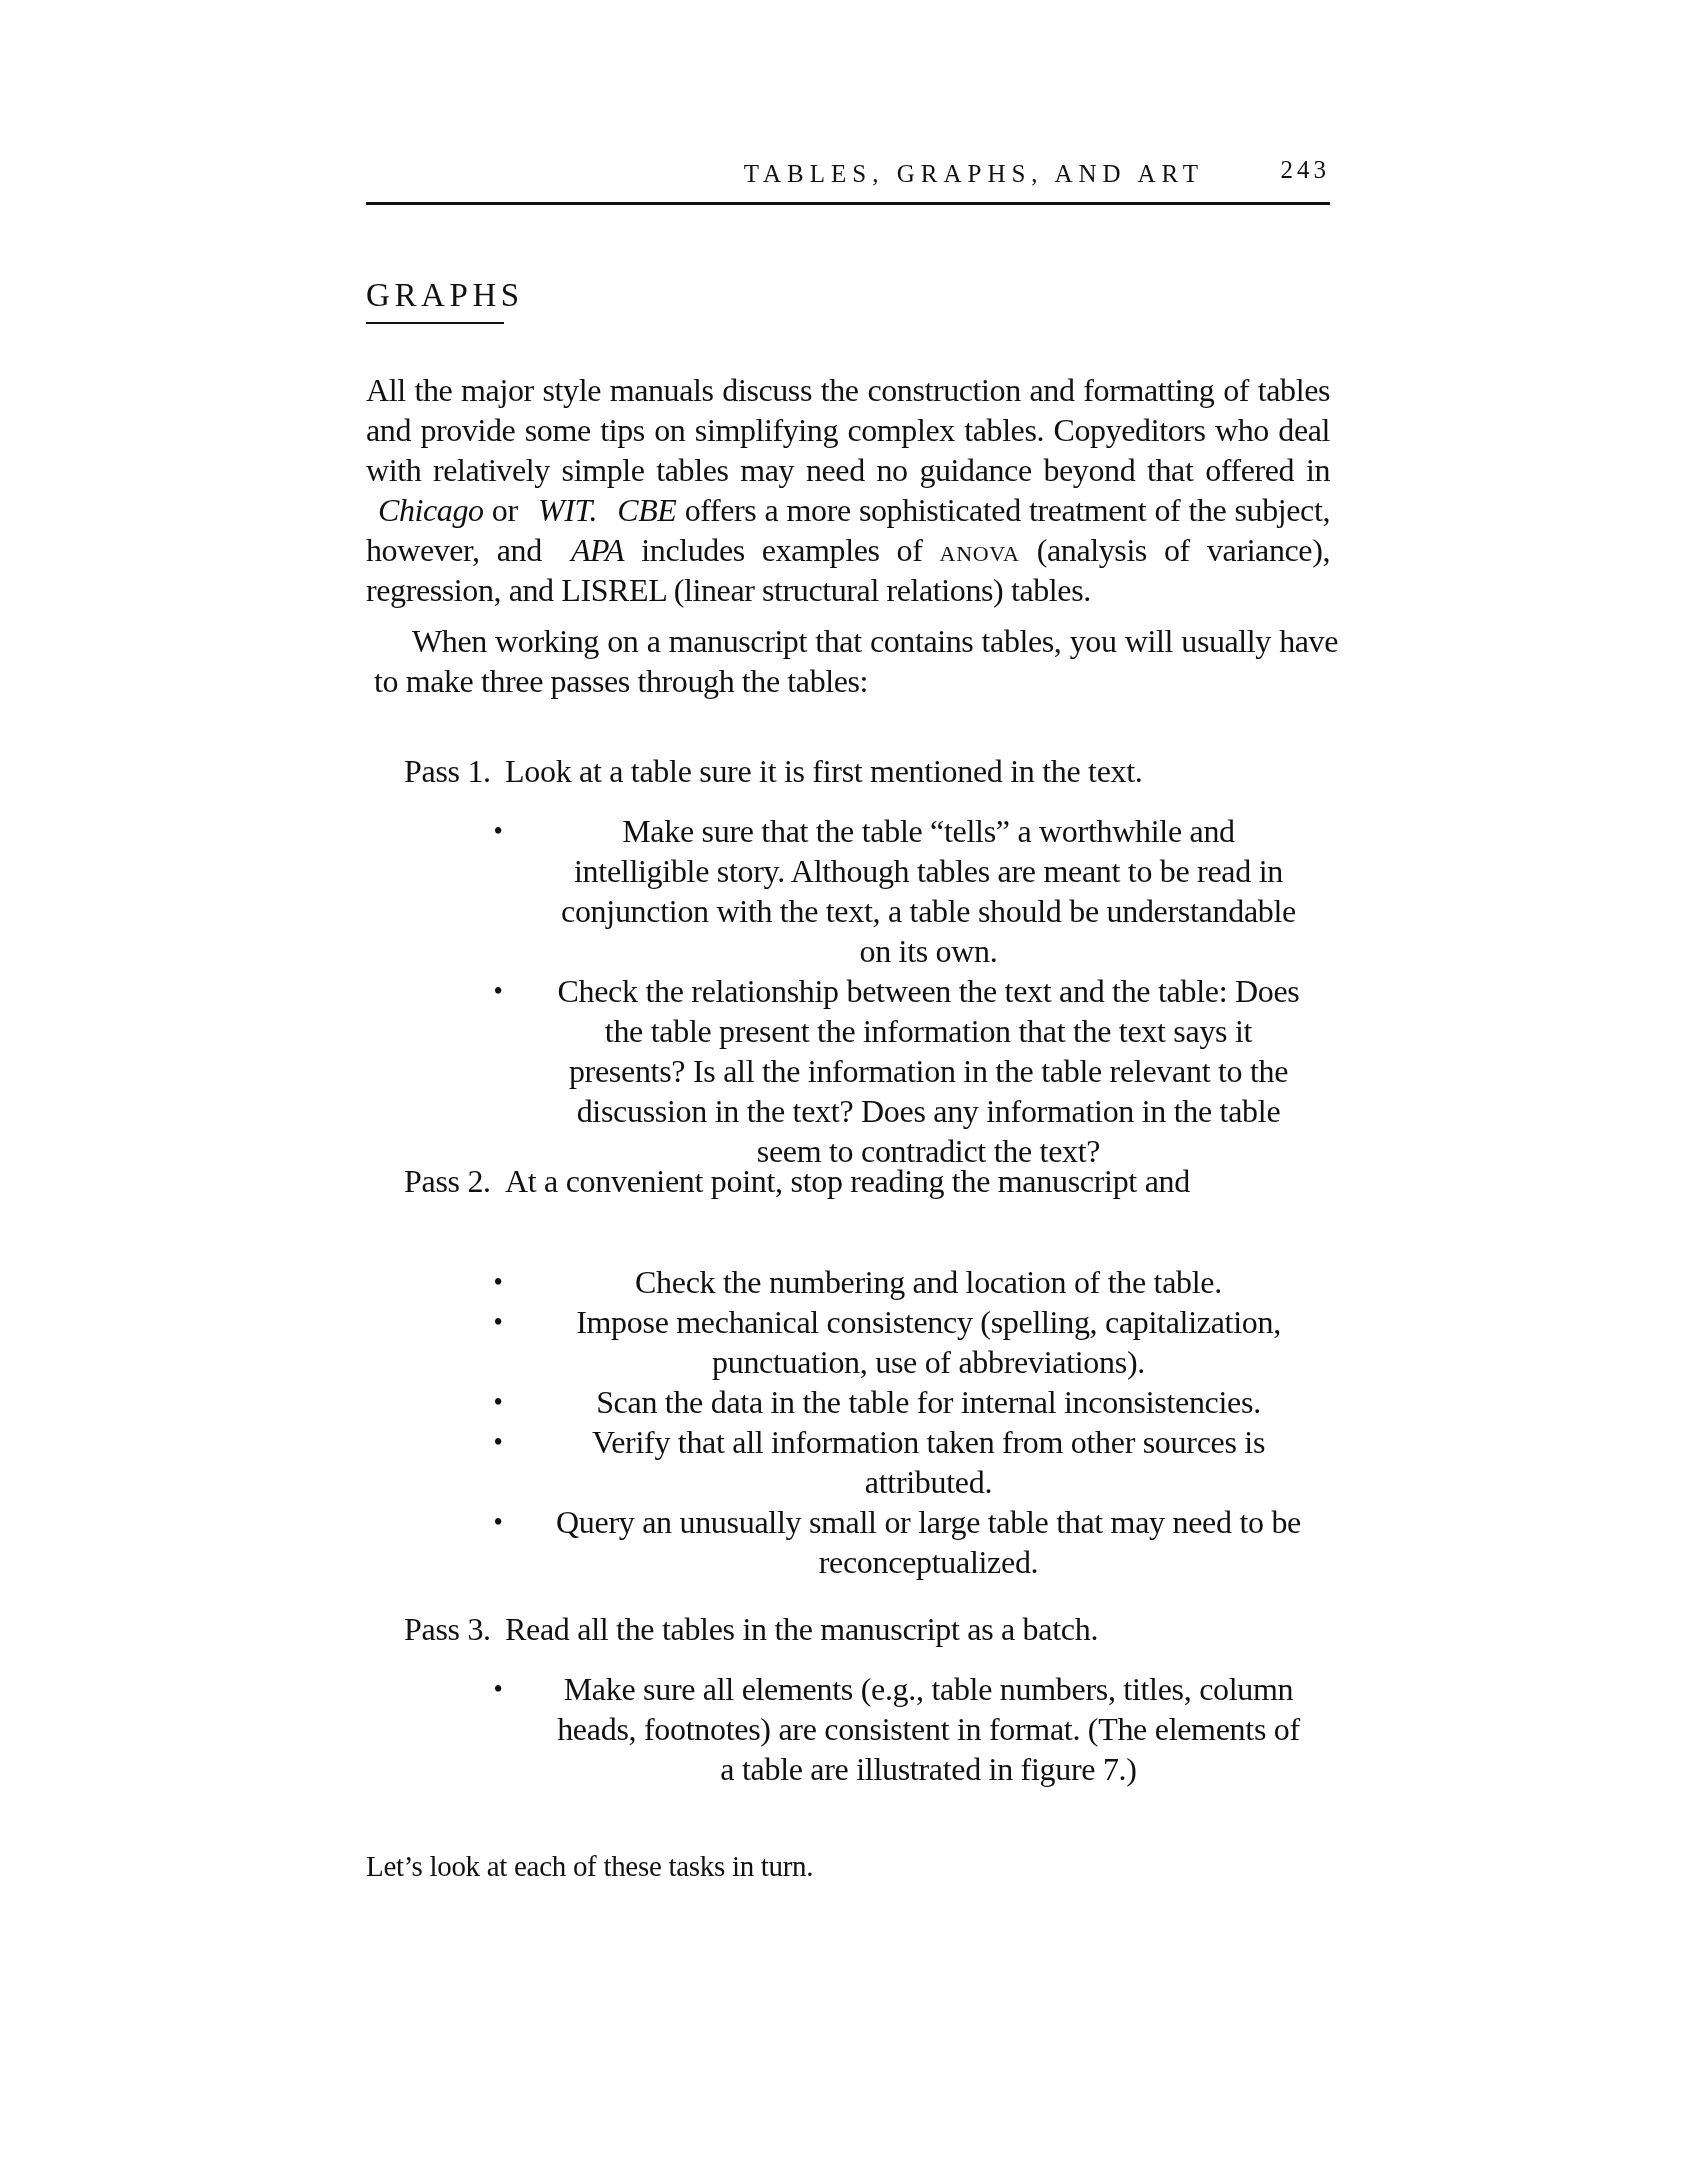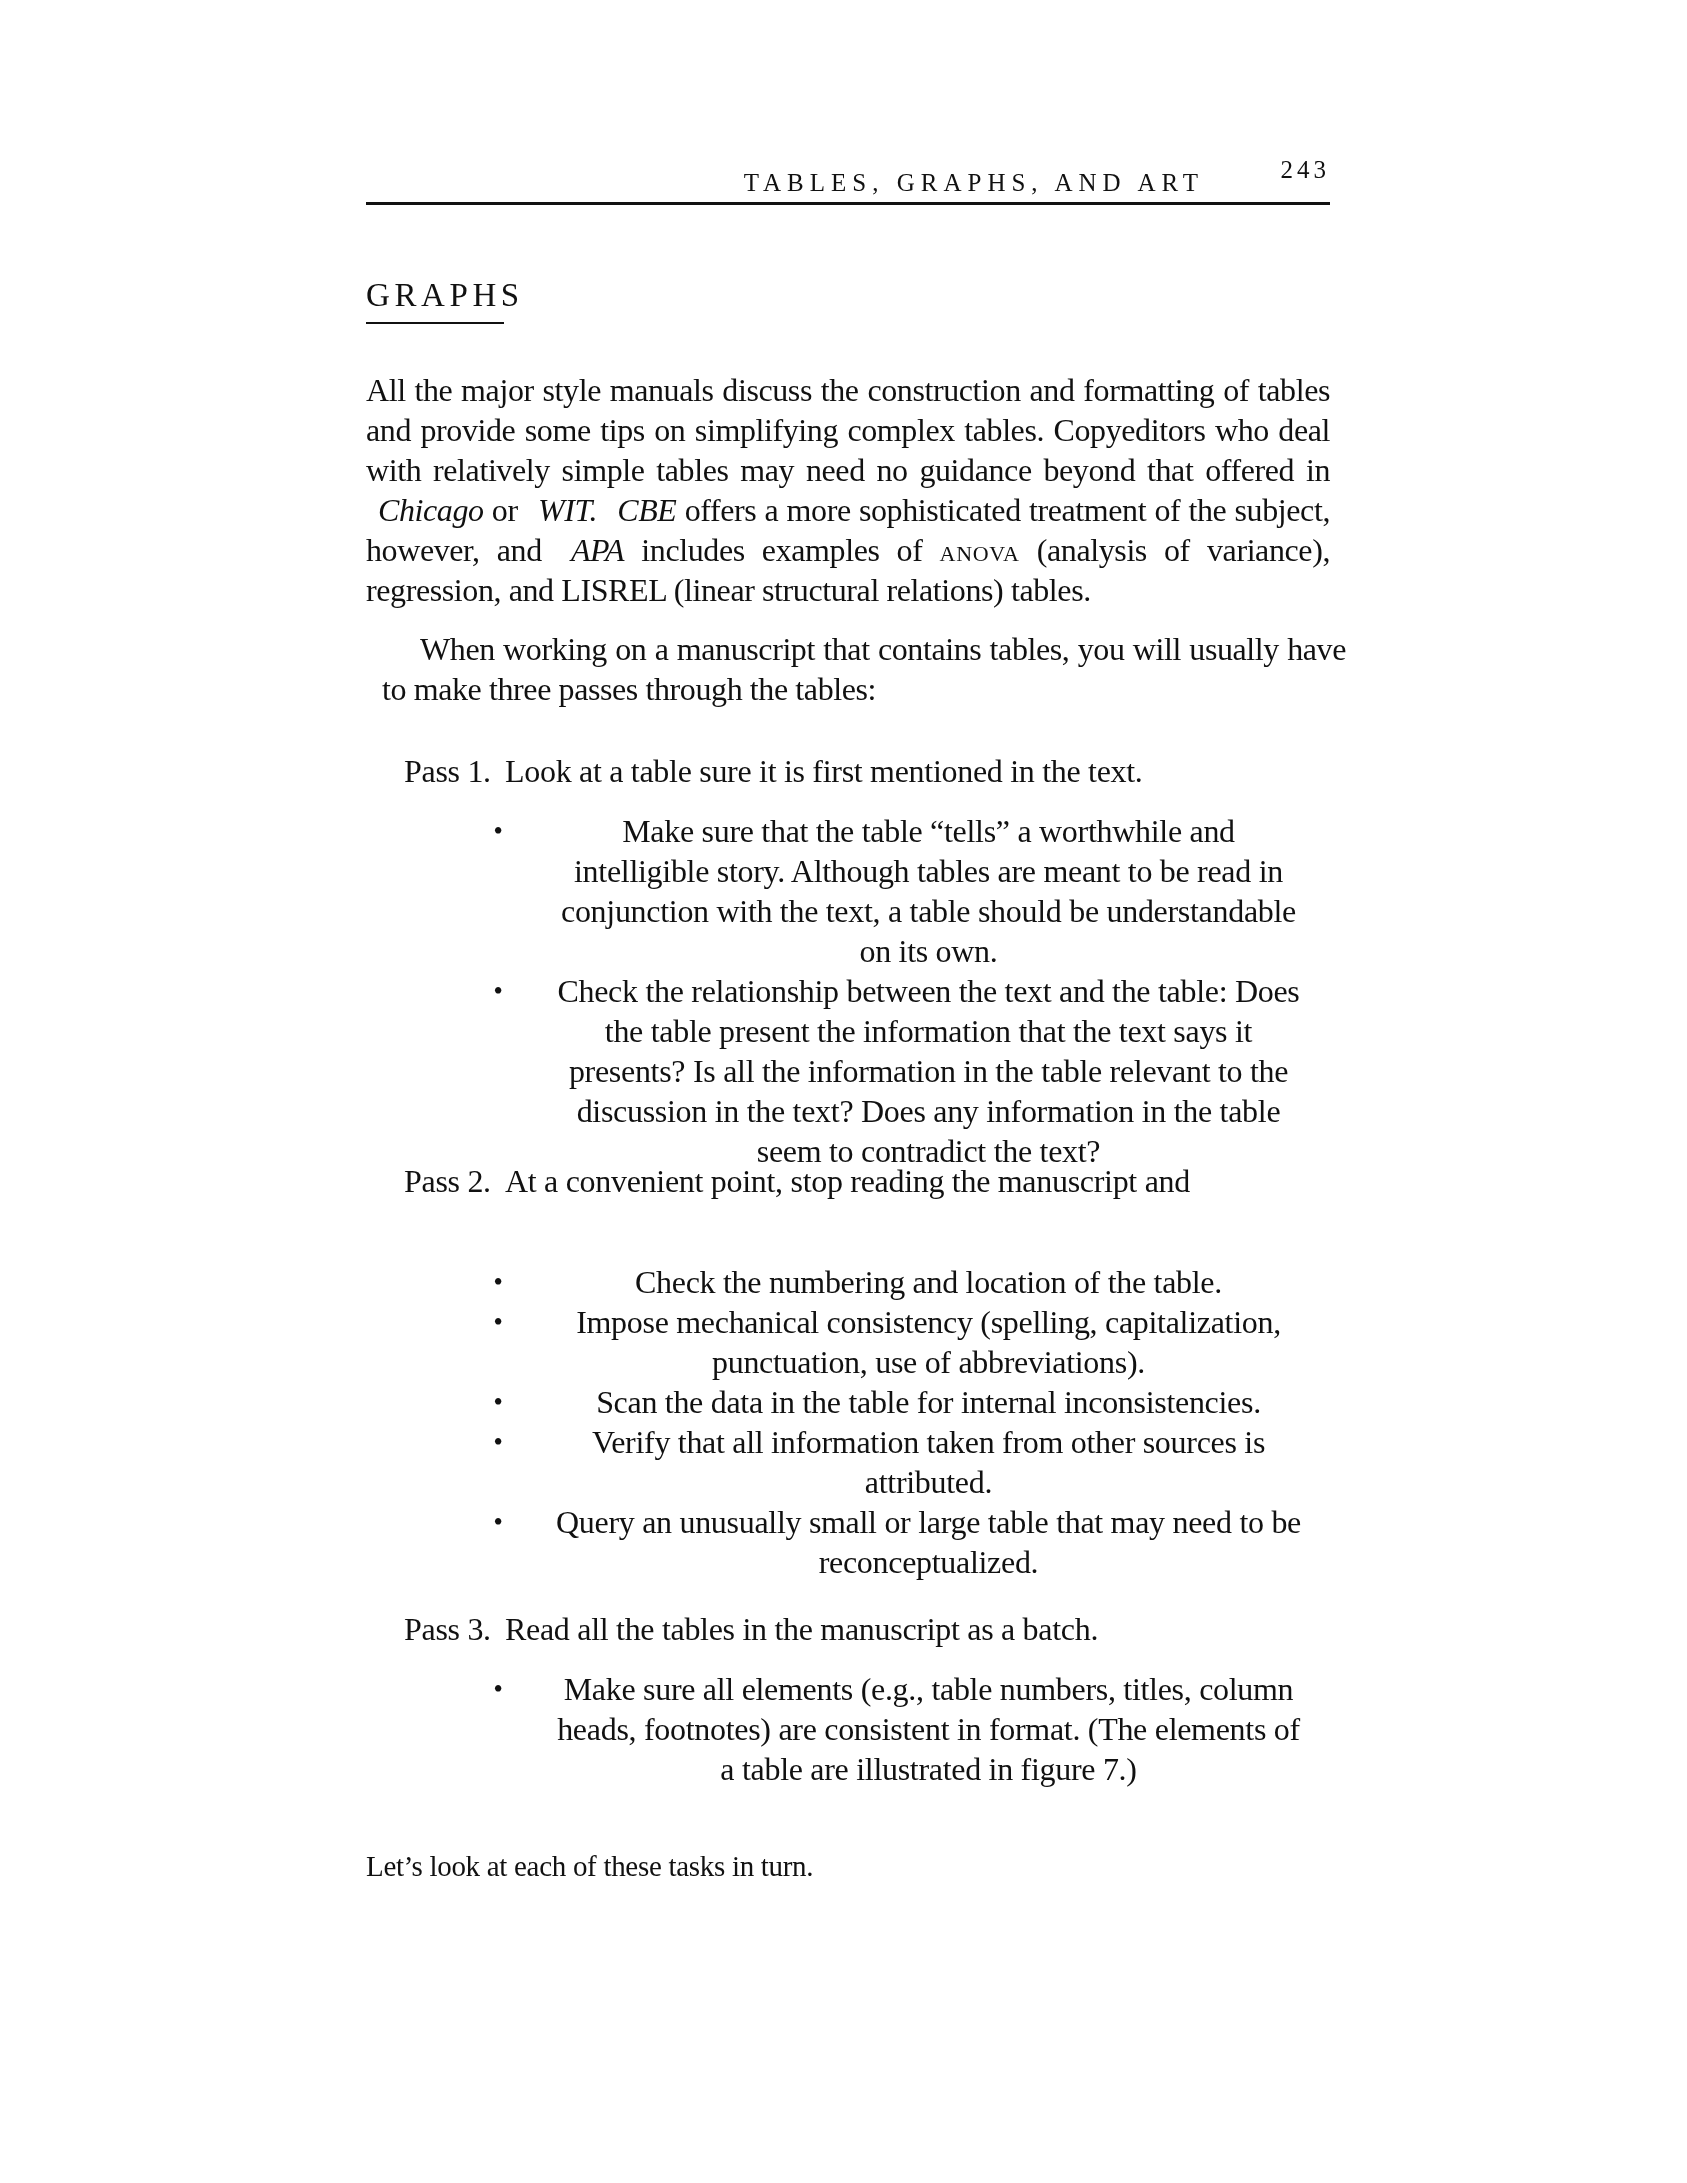--- a/index.html
+++ b/index.html
@@ -2,21 +2,21 @@
 <html style="font-size:10.6px"><head>
 <meta charset="utf-8">
 <style>
   html, body { margin: 0; padding: 0; background: #ffffff; }
   body { width: 1687px; height: 2183px; position: relative; overflow: hidden;
          font-family: "Liberation Serif", "DejaVu Serif", serif; color: #111; }
   .page { position: absolute; left: 366px; top: 0; width: 964px; }
 
   .running-head { position: absolute; top: 156px; left: 0; width: 964px; height: 40px;
                   font-size: 25px; letter-spacing: 6px; }
-  .running-head .title { position: absolute; right: 126px; top: 13px; }
+  .running-head .title { position: absolute; right: 126px; top: 4px; }
   .running-head .folio { position: absolute; right: 0; top: 0; letter-spacing: 4px; }
   .head-rule { position: absolute; top: 202px; left: 0; width: 964px; height: 2.6px; background: #111; }
 
   .section-title { position: absolute; top: 277px; left: 0; font-size: 33px; letter-spacing: 4.6px; }
   .section-rule { position: absolute; top: 322px; left: 0; width: 138px; height: 2px; background: #111; }
 
   .body-text { position: absolute; left: 0; width: 964px; font-size: 32px; line-height: 40px;
                text-align: justify; }
   .para1 { top: 370px; letter-spacing: -0.4px; }
   .para2 { top: 613px; text-indent: 38px; letter-spacing: -0.4px; }
@@ -44,21 +44,21 @@
     <span class="title">TABLES, GRAPHS, AND ART</span>
     <span class="folio">243</span>
   </div>
   <div class="head-rule"></div>
 
   <div class="section-title">GRAPHS</div>
   <div class="section-rule"></div>
 
   <p class="body-text para1" style="margin:0"><span>All the major style manuals discuss the construction and formatting of tables and provide some tips on simplifying complex tables. Copyeditors who deal with relatively simple tables may need no guidance beyond that offered in </span><i>Chicago</i><span> or </span><i>WIT.</i><span> </span><i>CBE</i><span> offers a more sophisticated treatment of the subject, however, and </span><i>APA</i><span> includes examples of </span><span class="smallcaps">ANOVA</span><span> (analysis of variance), regression, and LISREL (linear structural relations) tables.</span></p>
 
-  <p class="body-text para2" style="margin:16px">When working on a manuscript that contains tables, you will usually have to make three passes through the tables:</p>
+  <p class="body-text para2" style="margin:8px">When working on a manuscript that contains tables, you will usually have to make three passes through the tables:</p>
 
   <div class="pass" style="top:751px">
     <span class="num">Pass 1.</span><span>Look at a table sure it is first mentioned in the text.</span>
   </div>
   <ul class="bullets" style="top:811px">
     <li>
         <span class="dot">•</span>
         <span class="txt">Make sure that the table “tells” a worthwhile and intelligible story. Although tables are meant to be read in conjunction with the text, a table should be understandable on its own.</span>
       </li>
     <li>

